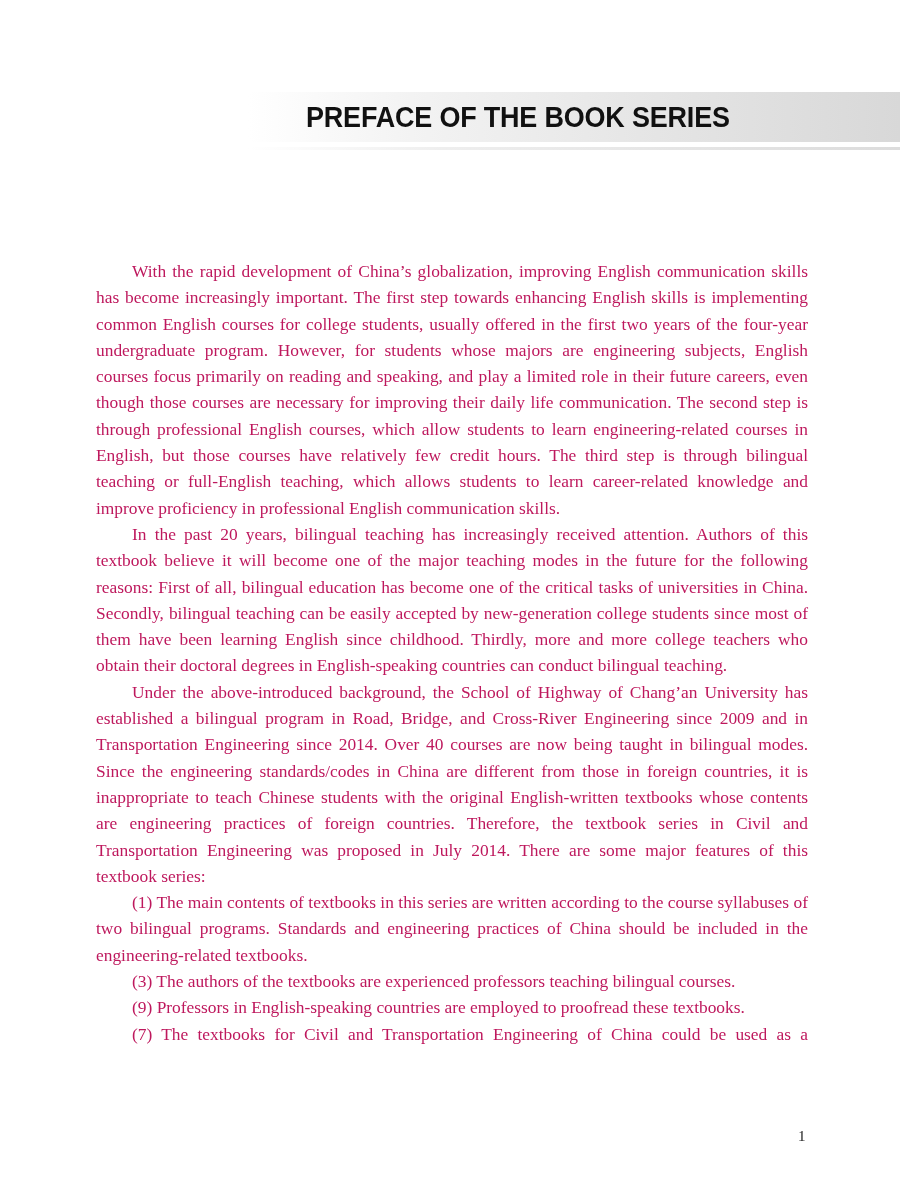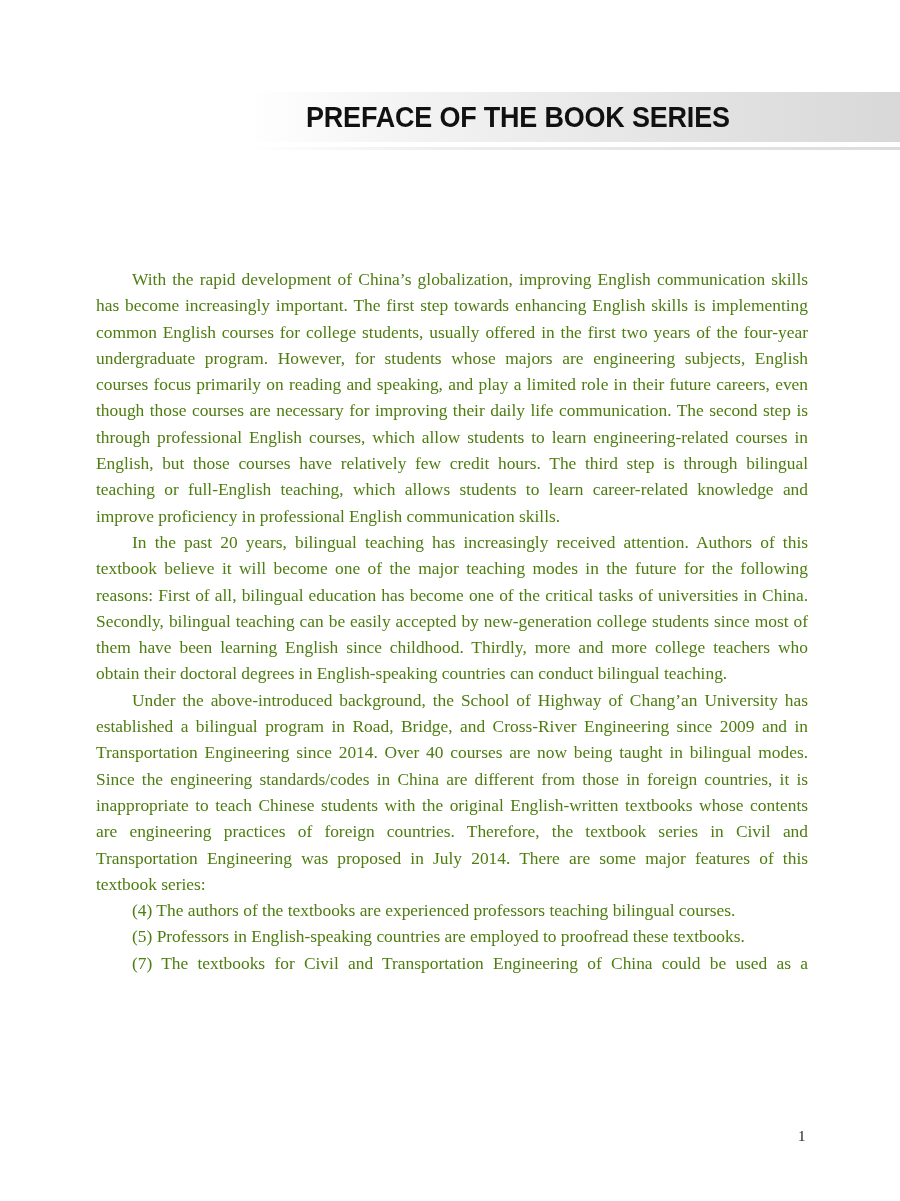--- a/index.html
+++ b/index.html
@@ -43,27 +43,27 @@
       letter-spacing: -0.2px;
       line-height: 38px;
       color: #111111;
       white-space: nowrap;
       transform: scaleX(0.93);
       transform-origin: left center;
     }
     .body-text {
       position: absolute;
       left: 96px;
-      top: 266px;
+      top: 258px;
       width: 712px;
       font-family: "Liberation Serif", serif;
       font-size: 17.4px;
       line-height: 26.3px;
       text-align: justify;
-      color: #4d7c0f;
+      color: #be185d;
     }
     .body-text p {
       margin: 0;
       text-indent: 36px;
     }
     .body-text p.last-cut {
       text-align-last: justify;
     }
     .page-number {
       position: absolute;
@@ -78,18 +78,19 @@
 <body>
 
 <div class="header-band"></div>
 <div class="header-rule"></div>
 <h1 class="page-title">PREFACE OF THE BOOK SERIES</h1>
 
 <div class="body-text">
   <p>With the rapid development of China’s globalization, improving English communication skills has become increasingly important. The first step towards enhancing English skills is implementing common English courses for college students, usually offered in the first two years of the four-year undergraduate program. However, for students whose majors are engineering subjects, English courses focus primarily on reading and speaking, and play a limited role in their future careers, even though those courses are necessary for improving their daily life communication. The second step is through professional English courses, which allow students to learn engineering-related courses in English, but those courses have relatively few credit hours. The third step is through bilingual teaching or full-English teaching, which allows students to learn career-related knowledge and improve proficiency in professional English communication skills.</p>
   <p>In the past 20 years, bilingual teaching has increasingly received attention. Authors of this textbook believe it will become one of the major teaching modes in the future for the following reasons: First of all, bilingual education has become one of the critical tasks of universities in China. Secondly, bilingual teaching can be easily accepted by new-generation college students since most of them have been learning English since childhood. Thirdly, more and more college teachers who obtain their doctoral degrees in English-speaking countries can conduct bilingual teaching.</p>
   <p>Under the above-introduced background, the School of Highway of Chang’an University has established a bilingual program in Road, Bridge, and Cross-River Engineering since 2009 and in Transportation Engineering since 2014. Over 40 courses are now being taught in bilingual modes. Since the engineering standards/codes in China are different from those in foreign countries, it is inappropriate to teach Chinese students with the original English-written textbooks whose contents are engineering practices of foreign countries. Therefore, the textbook series in Civil and Transportation Engineering was proposed in July 2014. There are some major features of this textbook series:</p>
-  <p>(4) The authors of the textbooks are experienced professors teaching bilingual courses.</p>
-  <p>(5) Professors in English-speaking countries are employed to proofread these textbooks.</p>
+  <p>(1) The main contents of textbooks in this series are written according to the course syllabuses of two bilingual programs. Standards and engineering practices of China should be included in the engineering-related textbooks.</p>
+  <p>(3) The authors of the textbooks are experienced professors teaching bilingual courses.</p>
+  <p>(9) Professors in English-speaking countries are employed to proofread these textbooks.</p>
   <p class="last-cut">(7) The textbooks for Civil and Transportation Engineering of China could be used as a</p>
 </div>
 
 <div class="page-number">1</div>
 
 </body></html>

